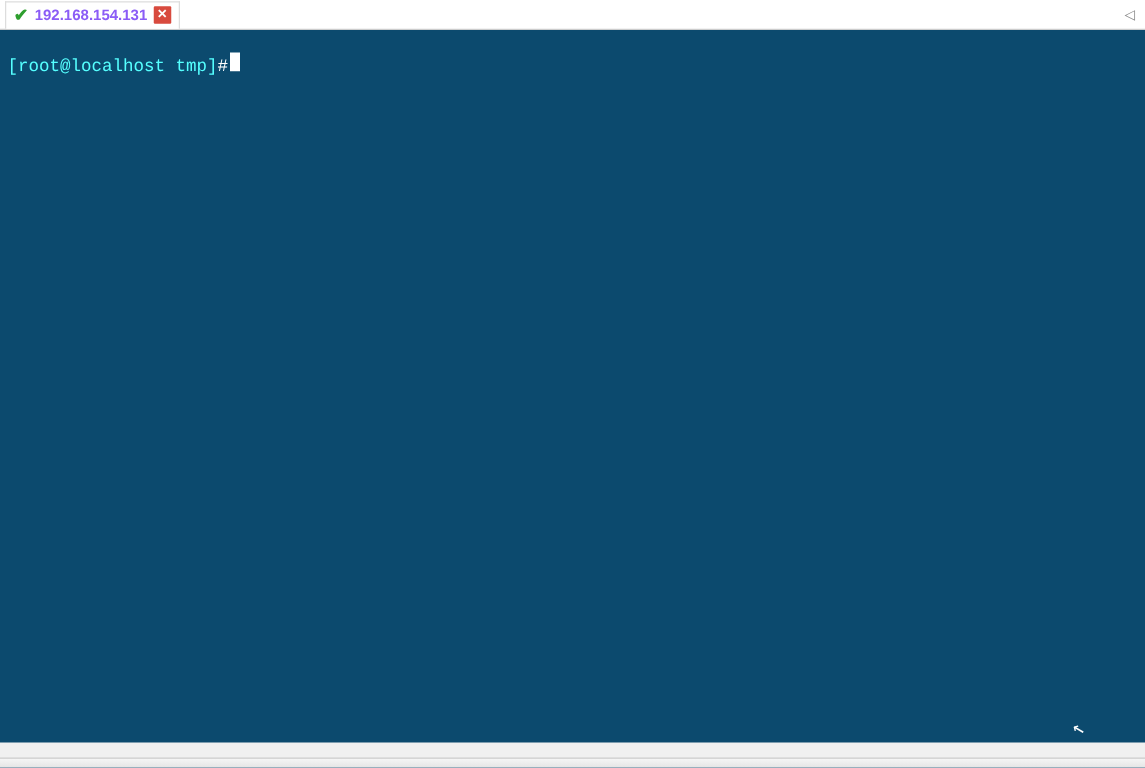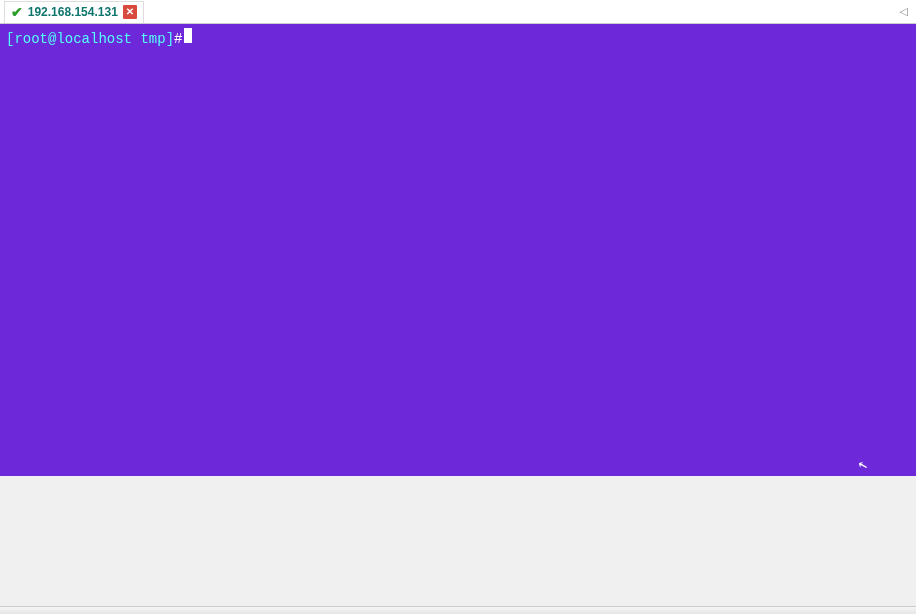--- a/index.html
+++ b/index.html
@@ -41,21 +41,21 @@
     }
     .checkmark-icon {
       color: #2e9e2e;
       font-weight: bold;
       font-size: 14px;
       line-height: 1;
     }
     .tab-title {
       font-size: 12px;
       font-weight: bold;
-      color: #0f766e;
+      color: #8b5cf6;
     }
     .close-btn {
       width: 14px;
       height: 14px;
       background: #d84a3e;
       display: flex;
       align-items: center;
       justify-content: center;
       cursor: pointer;
       border-radius: 1px;
@@ -71,23 +71,23 @@
       display: flex;
       align-items: center;
     }
     .left-arrow {
       color: #888;
       font-size: 11px;
       cursor: pointer;
     }
     .terminal-area {
       width: 916px;
-      height: 452px;
-      background: #6d28d9;
-      padding: 4px 6px;
+      height: 570px;
+      background: #0c4a6e;
+      padding: 18px 6px;
       font-family: 'Courier New', Consolas, monospace;
       font-size: 14px;
       line-height: 18px;
       position: relative;
     }
     .prompt-line {
       display: flex;
       align-items: baseline;
     }
     .prompt-text {

